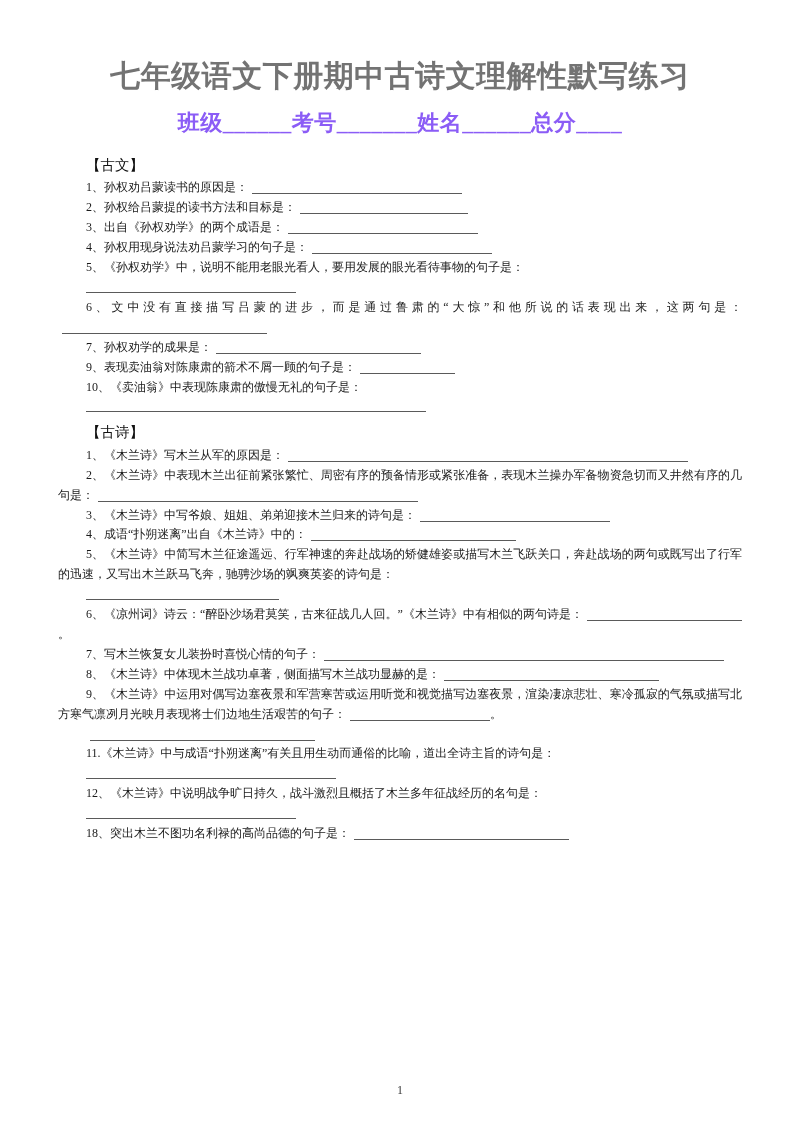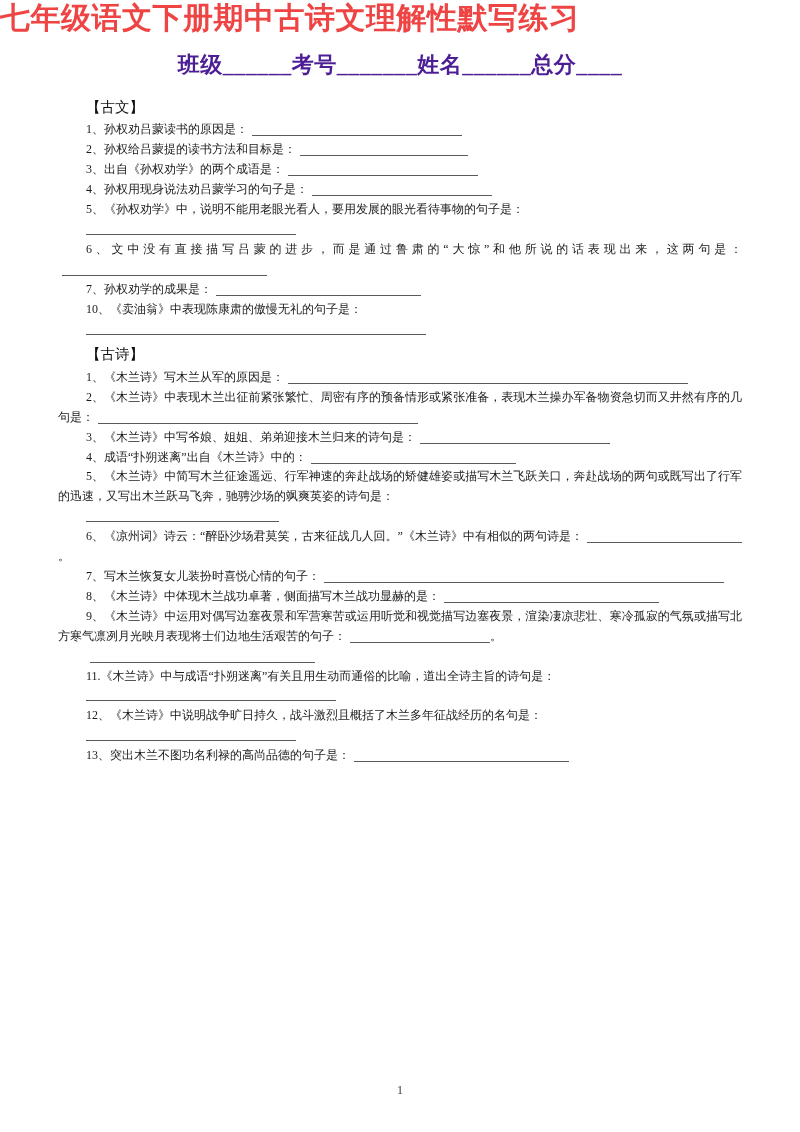--- a/index.html
+++ b/index.html
@@ -21,36 +21,37 @@
     height: 1132px;
     position: relative;
     background: #fff;
     padding: 0;
   }
 
   
   .doc-title {
     font-size: 30px;
     font-weight: bold;
-    text-align: left;
+    text-align: center;
     letter-spacing: 0.5px;
     margin: 0;
+    padding-top: 58px;
     line-height: 1.2;
-    color: #ef4444;
+    color: #737373;
     white-space: nowrap;
   }
 
   .doc-subtitle {
     font-size: 22px;
     font-weight: bold;
     text-align: center;
     margin: 0;
     padding-top: 14px;
     letter-spacing: 0.5px;
-    color: #4c1d95;
+    color: #8b5cf6;
     white-space: nowrap;
   }
 
   
   .content {
     padding: 16px 58px 0 58px;
   }
 
   .section-heading {
     font-size: 14.5px;
@@ -124,39 +125,40 @@
         <div class="section-heading">【古文】</div>
         <ul class="qlist">
           <li class="qitem"><span>1、孙权劝吕蒙读书的原因是：</span><span class="blank" style="width: 210px;"></span></li>
           <li class="qitem"><span>2、孙权给吕蒙提的读书方法和目标是：</span><span class="blank" style="width: 168px;"></span></li>
           <li class="qitem"><span>3、出自《孙权劝学》的两个成语是：</span><span class="blank" style="width: 190px;"></span></li>
           <li class="qitem"><span>4、孙权用现身说法劝吕蒙学习的句子是：</span><span class="blank" style="width: 180px;"></span></li>
           <li class="qitem"><span>5、《孙权劝学》中，说明不能用老眼光看人，要用发展的眼光看待事物的句子是：</span></li>
           <li class="qitem blank-line-row"><span class="blank" style="width: 210px;"></span></li>
           <li class="qitem"><span>6、文中没有直接描写吕蒙的进步，而是通过鲁肃的“大惊”和他所说的话表现出来，这两句是：</span><span class="blank" style="width: 205px;"></span></li>
           <li class="qitem"><span>7、孙权劝学的成果是：</span><span class="blank" style="width: 205px;"></span></li>
+          <li class="qitem"><span>9、表现卖油翁对陈康肃的箭术不屑一顾的句子是：</span><span class="blank" style="width: 95px;"></span></li>
           <li class="qitem"><span>10、《卖油翁》中表现陈康肃的傲慢无礼的句子是：</span></li>
           <li class="qitem blank-line-row"><span class="blank" style="width: 340px;"></span></li>
         </ul>
         <div class="section-heading gap-above">【古诗】</div>
         <ul class="qlist">
           <li class="qitem"><span>1、《木兰诗》写木兰从军的原因是：</span><span class="blank" style="width: 400px;"></span></li>
           <li class="qitem"><span>2、《木兰诗》中表现木兰出征前紧张繁忙、周密有序的预备情形或紧张准备，表现木兰操办军备物资急切而又井然有序的几句是：</span><span class="blank" style="width: 320px;"></span></li>
           <li class="qitem"><span>3、《木兰诗》中写爷娘、姐姐、弟弟迎接木兰归来的诗句是：</span><span class="blank" style="width: 190px;"></span></li>
           <li class="qitem"><span>4、成语“扑朔迷离”出自《木兰诗》中的：</span><span class="blank" style="width: 205px;"></span></li>
           <li class="qitem"><span>5、《木兰诗》中简写木兰征途遥远、行军神速的奔赴战场的矫健雄姿或描写木兰飞跃关口，奔赴战场的两句或既写出了行军的迅速，又写出木兰跃马飞奔，驰骋沙场的飒爽英姿的诗句是：</span></li>
           <li class="qitem blank-line-row"><span class="blank" style="width: 193px;"></span></li>
           <li class="qitem"><span>6、《凉州词》诗云：“醉卧沙场君莫笑，古来征战几人回。”《木兰诗》中有相似的两句诗是：</span><span class="blank" style="width: 155px;"></span><span class="tail-period">。</span></li>
           <li class="qitem"><span>7、写木兰恢复女儿装扮时喜悦心情的句子：</span><span class="blank" style="width: 400px;"></span></li>
           <li class="qitem"><span>8、《木兰诗》中体现木兰战功卓著，侧面描写木兰战功显赫的是：</span><span class="blank" style="width: 215px;"></span></li>
           <li class="qitem"><span>9、《木兰诗》中运用对偶写边塞夜景和军营寒苦或运用听觉和视觉描写边塞夜景，渲染凄凉悲壮、寒冷孤寂的气氛或描写北方寒气凛冽月光映月表现将士们边地生活艰苦的句子：</span><span class="blank" style="width: 140px;"></span><span class="tail-period">。</span></li>
           <li class="qitem"><span class="blank" style="width: 225px;"></span></li>
           <li class="qitem"><span>11.《木兰诗》中与成语“扑朔迷离”有关且用生动而通俗的比喻，道出全诗主旨的诗句是：</span></li>
           <li class="qitem blank-line-row"><span class="blank" style="width: 250px;"></span></li>
           <li class="qitem"><span>12、《木兰诗》中说明战争旷日持久，战斗激烈且概括了木兰多年征战经历的名句是：</span></li>
           <li class="qitem blank-line-row"><span class="blank" style="width: 210px;"></span></li>
-          <li class="qitem"><span>13、突出木兰不图功名利禄的高尚品德的句子是：</span><span class="blank" style="width: 215px;"></span></li>
+          <li class="qitem"><span>18、突出木兰不图功名利禄的高尚品德的句子是：</span><span class="blank" style="width: 215px;"></span></li>
         </ul>
       </div>
   </div>
 
   <div class="page-number">1</div>
 </div>
 
 </body></html>

